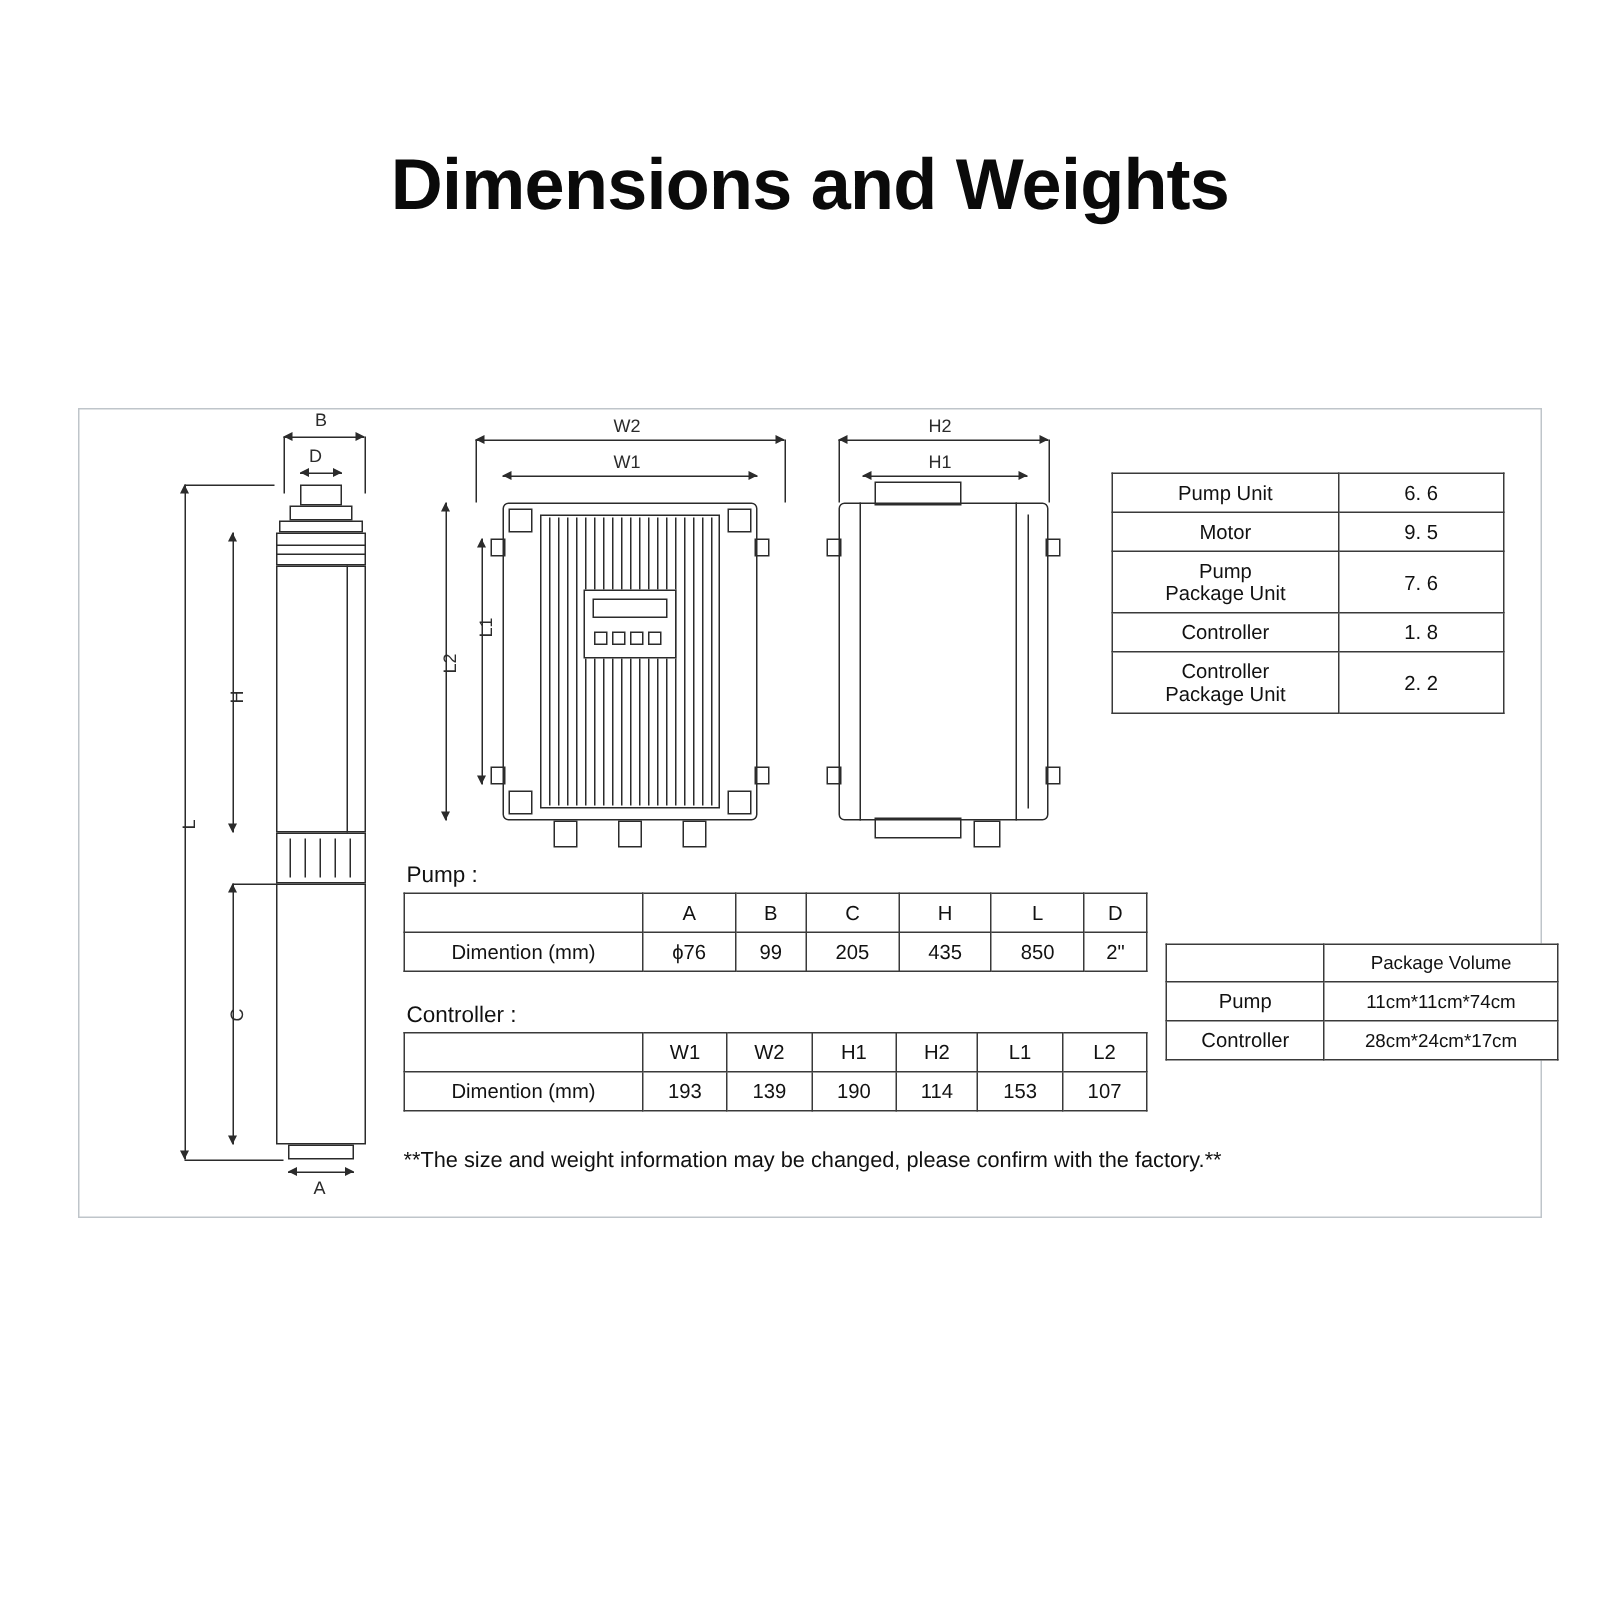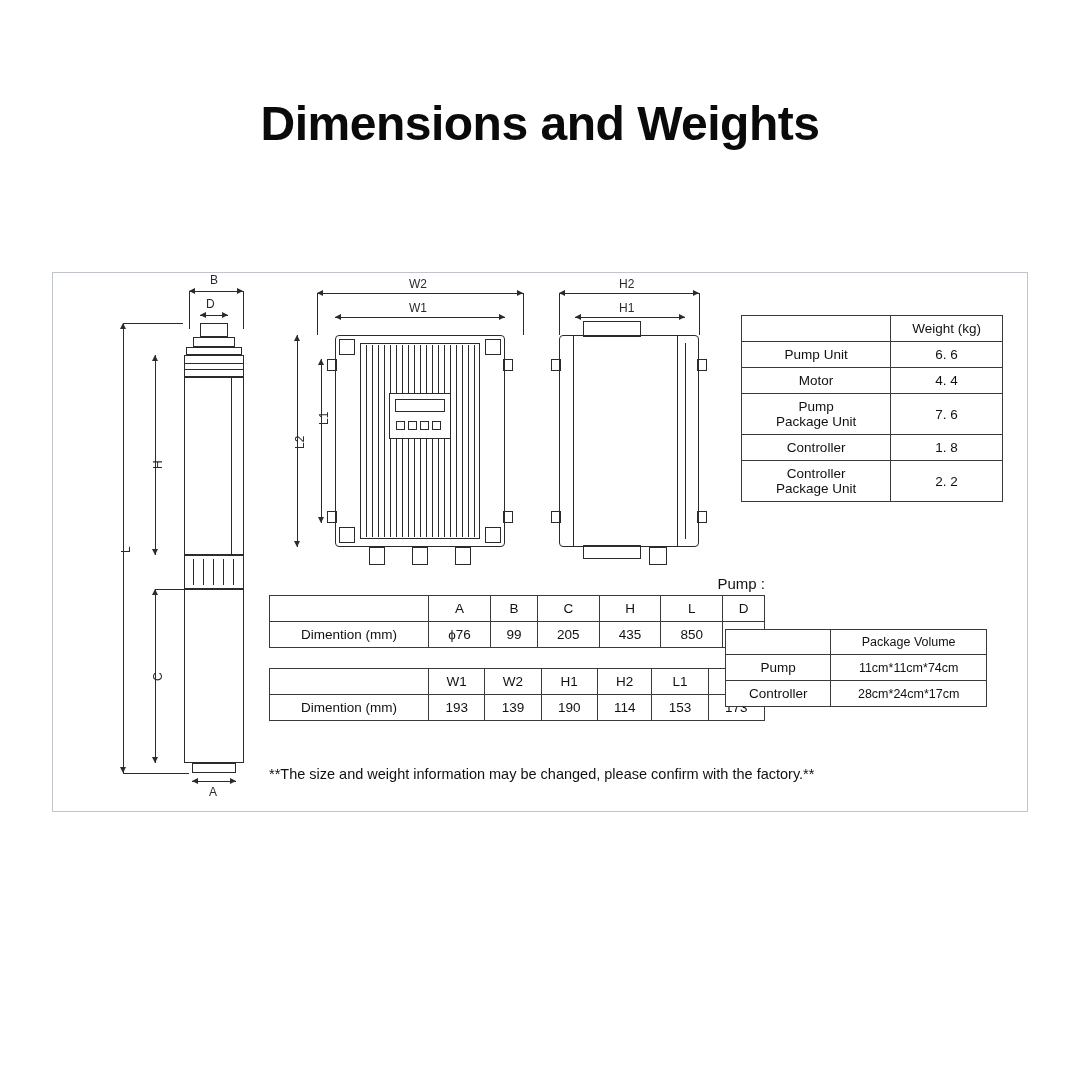--- a/index.html
+++ b/index.html
@@ -109,37 +109,36 @@
     font-weight: normal;
     font-size: 13.5px;
     color: #111;
     text-align: center;
     padding: 5px 4px;
   }
   .tbl-caption {
     font-size: 15px;
     color: #111;
     margin: 0 0 3px 2px;
-    text-align: right;
   }
 
   #pump-table-wrap { position: absolute; left: 216px; top: 302px; }
   #pump-table { width: 496px; }
   #pump-table td.rowhead { width: 150px; text-align: center; }
 
   #ctrl-table-wrap { position: absolute; left: 216px; top: 395px; }
   #ctrl-table { width: 496px; }
   #ctrl-table td.rowhead { width: 150px; text-align: center; }
 
   #weight-table-wrap { position: absolute; left: 688px; top: 42px; }
   #weight-table { width: 262px; }
   #weight-table td.rowhead { width: 150px; }
   #weight-table td.val { width: 110px; }
 
-  #volume-table-wrap { position: absolute; left: 672px; top: 356px; }
+  #volume-table-wrap { position: absolute; left: 724px; top: 356px; }
   #volume-table { width: 262px; }
   #volume-table td.rowhead { width: 105px; }
   #volume-table td.val { width: 157px; font-size: 12.5px; }
 
   .note {
     position: absolute;
     left: 216px;
     top: 493px;
     font-size: 14.5px;
     color: #111;
@@ -306,58 +305,55 @@
         <td>205</td>
         <td>435</td>
         <td>850</td>
         <td>2"</td>
       </tr>
     </tbody>
       </table>
   </div>
 
   <div id="ctrl-table-wrap">
+    <div class="tbl-caption">Controller :</div>
     <table id="ctrl-table">
       <tbody>
           <tr>
         <td class="rowhead"></td>
         <td>W1</td>
         <td>W2</td>
         <td>H1</td>
         <td>H2</td>
         <td>L1</td>
         <td>L2</td>
       </tr>
       <tr>
         <td class="rowhead">Dimention (mm)</td>
         <td>193</td>
         <td>139</td>
         <td>190</td>
         <td>114</td>
         <td>153</td>
-        <td>173</td>
+        <td>107</td>
       </tr>
     </tbody>
       </table>
   </div>
 
   <div id="weight-table-wrap">
     <table id="weight-table">
       <tbody>
-          <tr>
-        <td class="rowhead"></td>
-        <td class="val">Weight (kg)</td>
-      </tr>
       <tr>
         <td class="rowhead">Pump Unit</td>
         <td class="val">6. 6</td>
       </tr>
       <tr>
         <td class="rowhead">Motor</td>
-        <td class="val">4. 4</td>
+        <td class="val">9. 5</td>
       </tr>
       <tr>
         <td class="rowhead" style="white-space:pre-line;">Pump
 Package Unit</td>
         <td class="val">7. 6</td>
       </tr>
       <tr>
         <td class="rowhead">Controller</td>
         <td class="val">1. 8</td>
       </tr>

